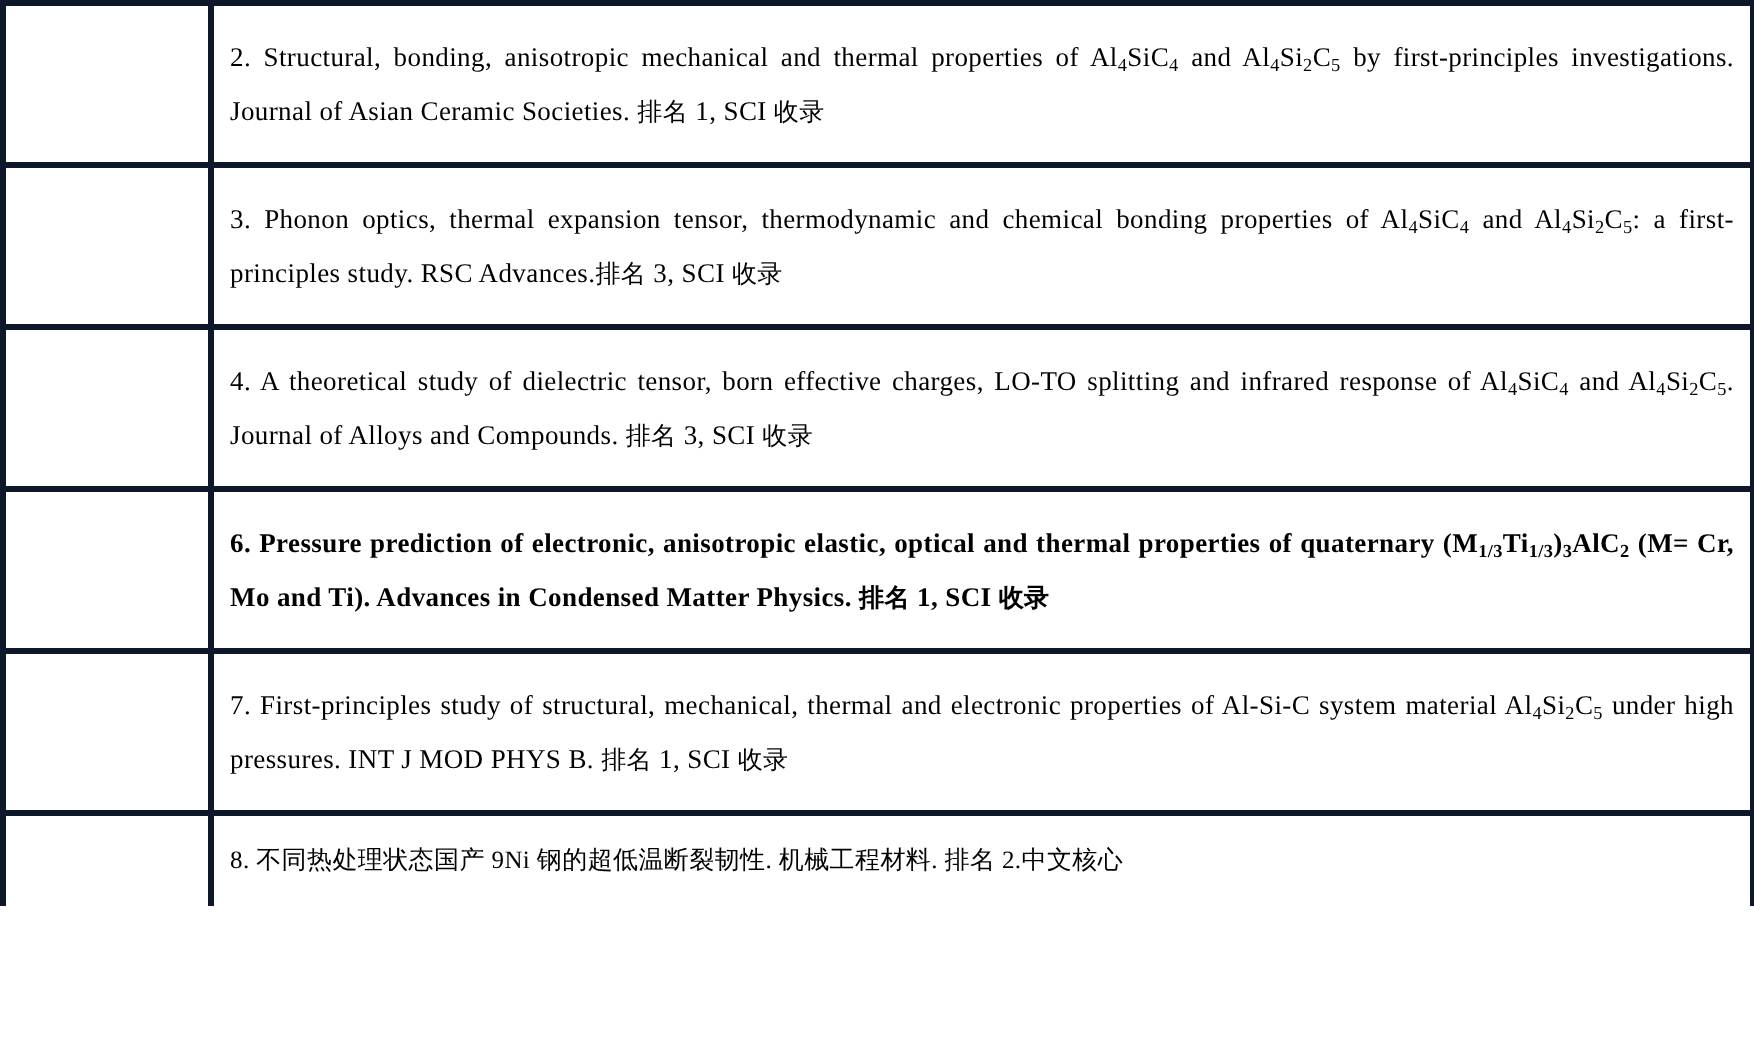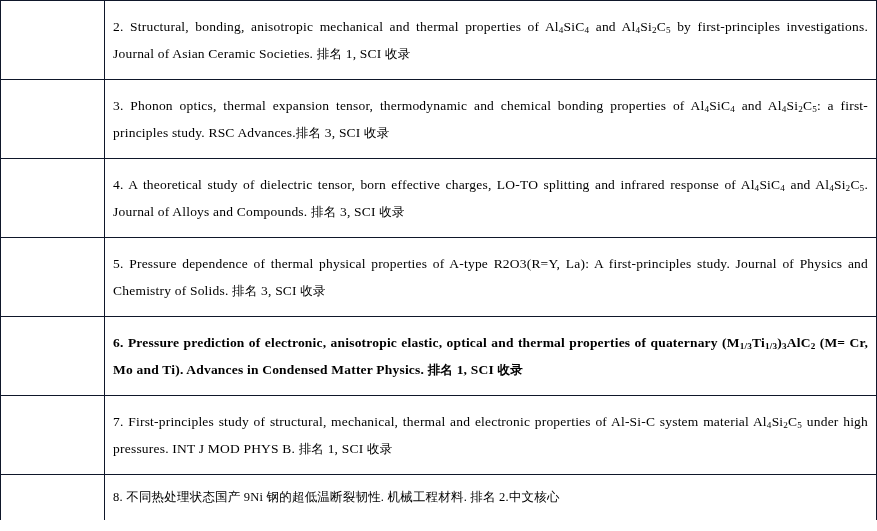--- a/index.html
+++ b/index.html
@@ -13,21 +13,21 @@
     font-family: "Liberation Serif", serif;
     color: #000000;
     overflow: hidden;
   }
   .doc-table {
     width: 877px;
     border-collapse: collapse;
     table-layout: fixed;
   }
   .doc-table td {
-    border: 1px solid #0f172a;
+    border: 3px solid #0f172a;
     vertical-align: top;
     padding: 0;
   }
   .col-left {
     width: 104px;
   }
   .col-right {
     width: 771px;
   }
   .cell-body {
@@ -101,30 +101,20 @@
       <td>
           <div class="empty-left"></div>
         </td>
       <td>
         <div class="cell-body">
           4. A theoretical study of dielectric tensor, born effective charges, LO-TO splitting and infrared response of Al<sub>4</sub>SiC<sub>4</sub> and Al<sub>4</sub>Si<sub>2</sub>C<sub>5</sub>. Journal of Alloys and Compounds. <span class="cn">排名</span> 3, SCI <span class="cn">收录</span>
         </div>
       </td>
     </tr>
 
-    <tr>
-      <td>
-          <div class="empty-left"></div>
-        </td>
-      <td>
-        <div class="cell-body">
-          5. Pressure dependence of thermal physical properties of A-type R2O3(R=Y, La): A first-principles study. Journal of Physics and Chemistry of Solids. <span class="cn">排名</span> 3, SCI <span class="cn">收录</span>
-        </div>
-      </td>
-    </tr>
 
     <tr>
       <td>
           <div class="empty-left"></div>
         </td>
       <td>
         <div class="cell-body justify-spread">
           6. Pressure prediction of electronic, anisotropic elastic, optical and thermal properties of quaternary (M<sub>1/3</sub>Ti<sub>1/3</sub>)<sub>3</sub>AlC<sub>2</sub> (M= Cr, Mo and Ti). Advances in Condensed Matter Physics. <span class="cn">排名</span> 1, SCI <span class="cn">收录</span>
         </div>
       </td>

